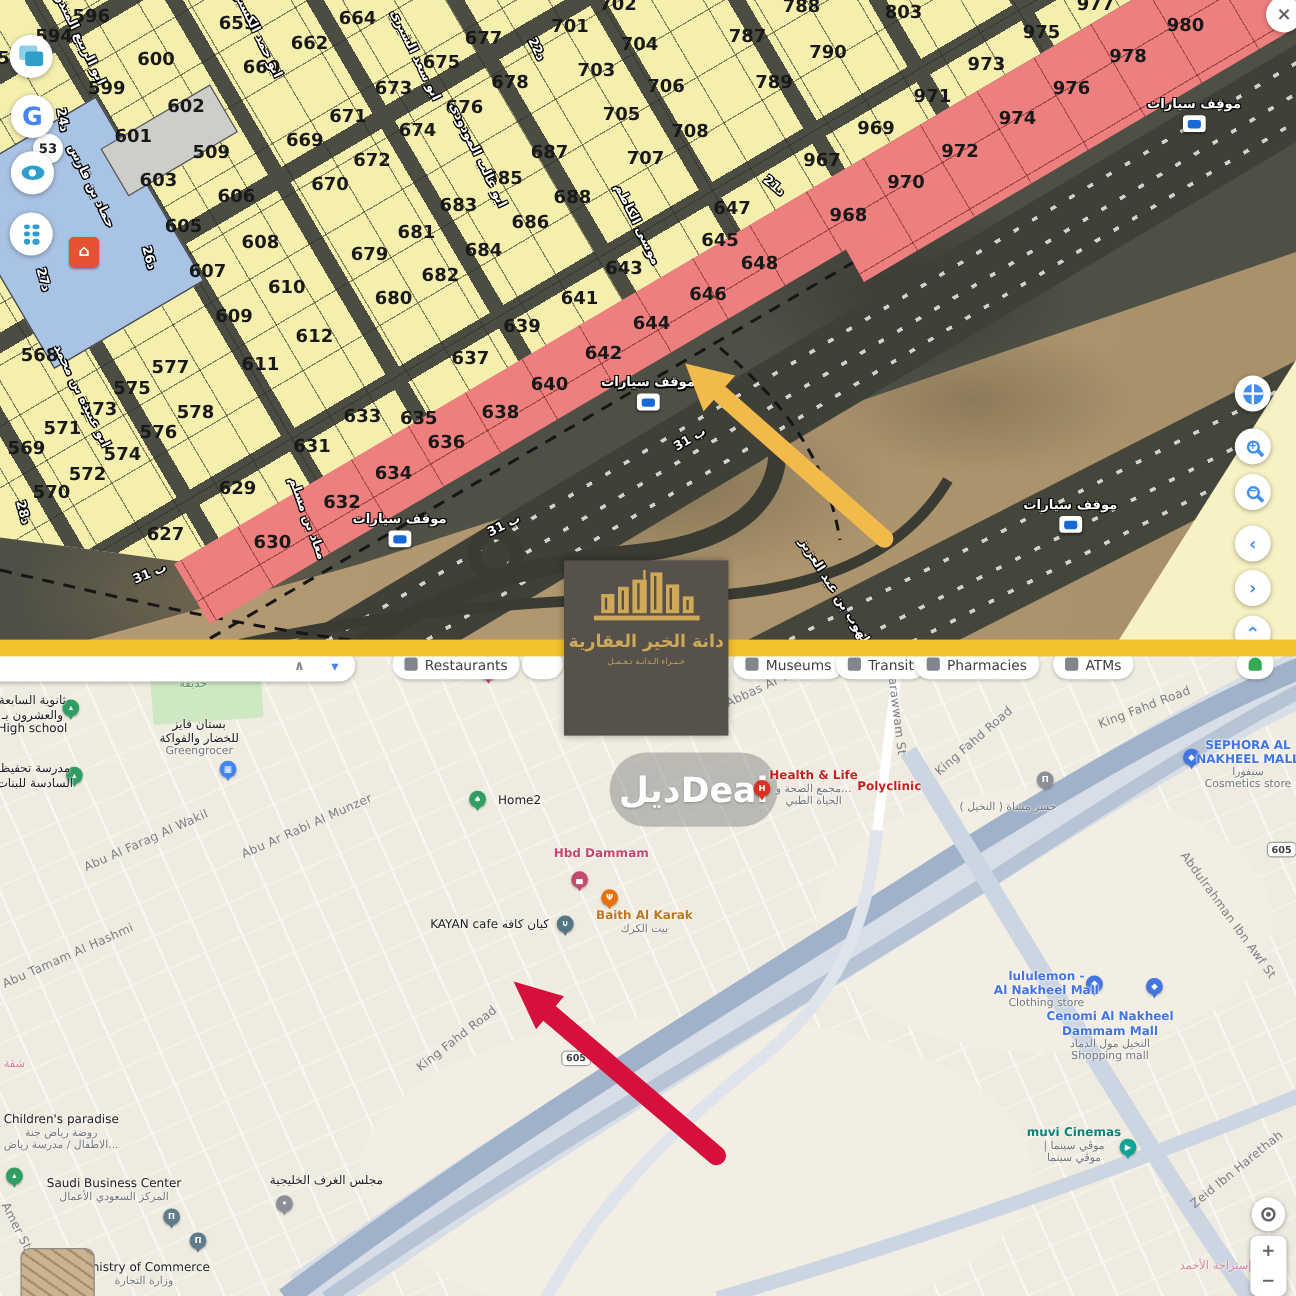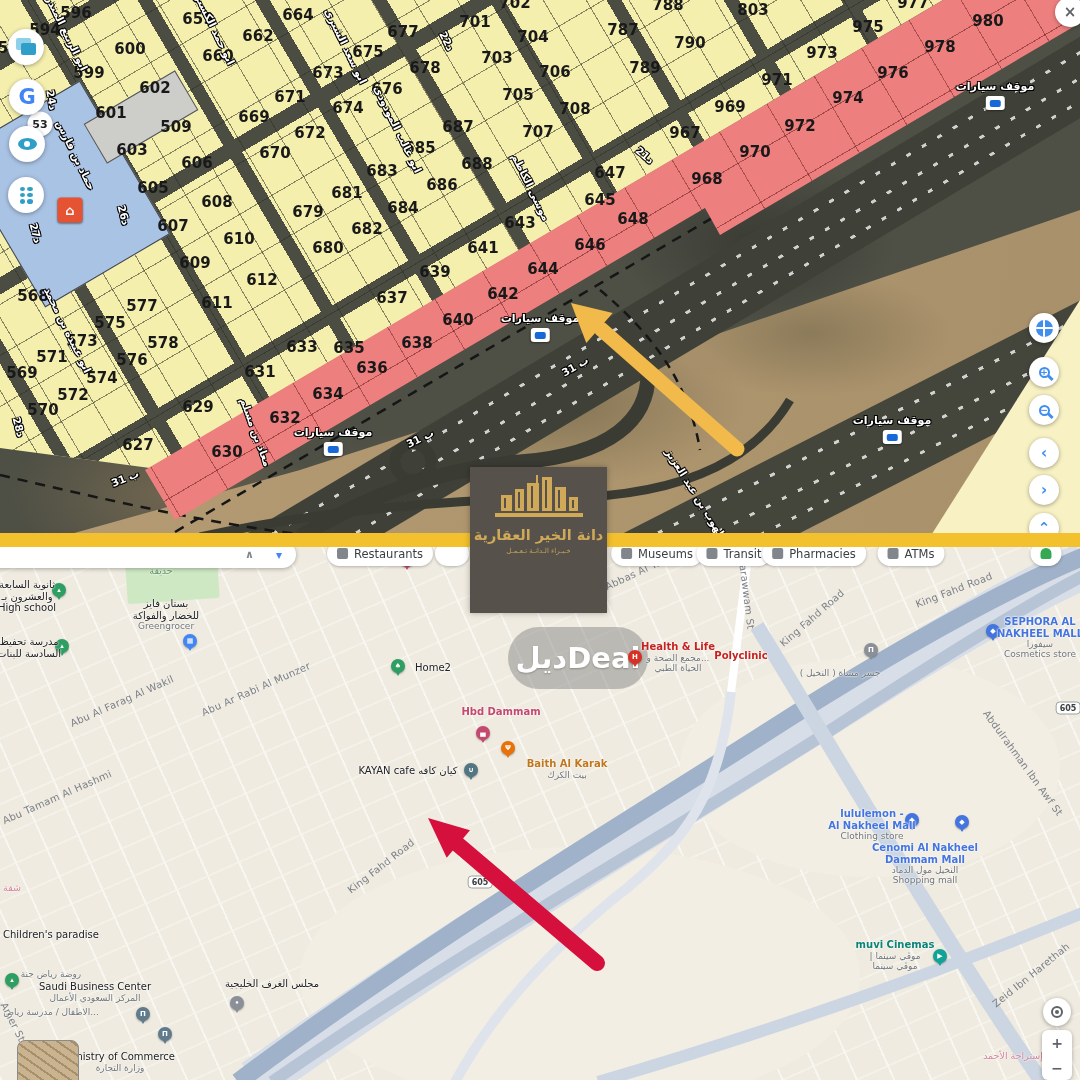--- a/index.html
+++ b/index.html
@@ -452,21 +452,21 @@
     </div>
     <div class="pin" style="color: rgb(197, 72, 111); left: 483px; top: 733px;">
       <b>▄</b>
     </div>
     <div class="plabel" style="left: 501px; top: 712px;">
       <span class="c-pink">Hbd Dammam</span>
     </div>
     <div class="pin" style="color: rgb(232, 113, 10); left: 508px; top: 748px;">
       <b>Ψ</b>
     </div>
-    <div class="plabel" style="left: 567px; top: 769px;">
+    <div class="plabel" style="left: 537px; top: 769px;">
       <span class="c-orange">Baith Al Karak</span>
       <span class="c-gray">بيت الكرك</span>
     </div>
     <div class="pin" style="color: rgb(82, 118, 130); left: 471px; top: 770px;">
       <b>∪</b>
     </div>
     <div class="plabel" style="left: 408px; top: 771px;">
       <span class="c-dark">KAYAN cafe كيان كافه</span>
     </div>
     <div class="pin" style="color: rgb(217, 48, 37); left: 635px; top: 657px;">
@@ -519,21 +519,21 @@
       <b>▶</b>
     </div>
     <div class="plabel" style="left: 895px; top: 955px;">
       <span class="c-teal">muvi Cinemas</span>
       <span class="c-gray">| موڤي سينما</span>
       <span class="c-gray">موڤي سينما</span>
     </div>
     <div class="pin" style="color: rgb(47, 158, 99); left: 12px; top: 980px;">
       <b>▴</b>
     </div>
-    <div class="plabel" style="left: 51px; top: 973px; gap: 28px;">
+    <div class="plabel" style="left: 51px; top: 944px;">
       <span class="c-dark">Children's paradise</span>
       <span class="c-gray">روضة رياض جنة</span>
       <span class="c-gray">الاطفال / مدرسة رياض...</span>
     </div>
     <div class="pin" style="color: rgb(95, 123, 140); left: 143px; top: 1014px;">
       <b>Π</b>
     </div>
     <div class="plabel" style="left: 95px; top: 992px;">
       <span class="c-dark">Saudi Business Center</span>
       <span class="c-gray">المركز السعودي الأعمال</span>

